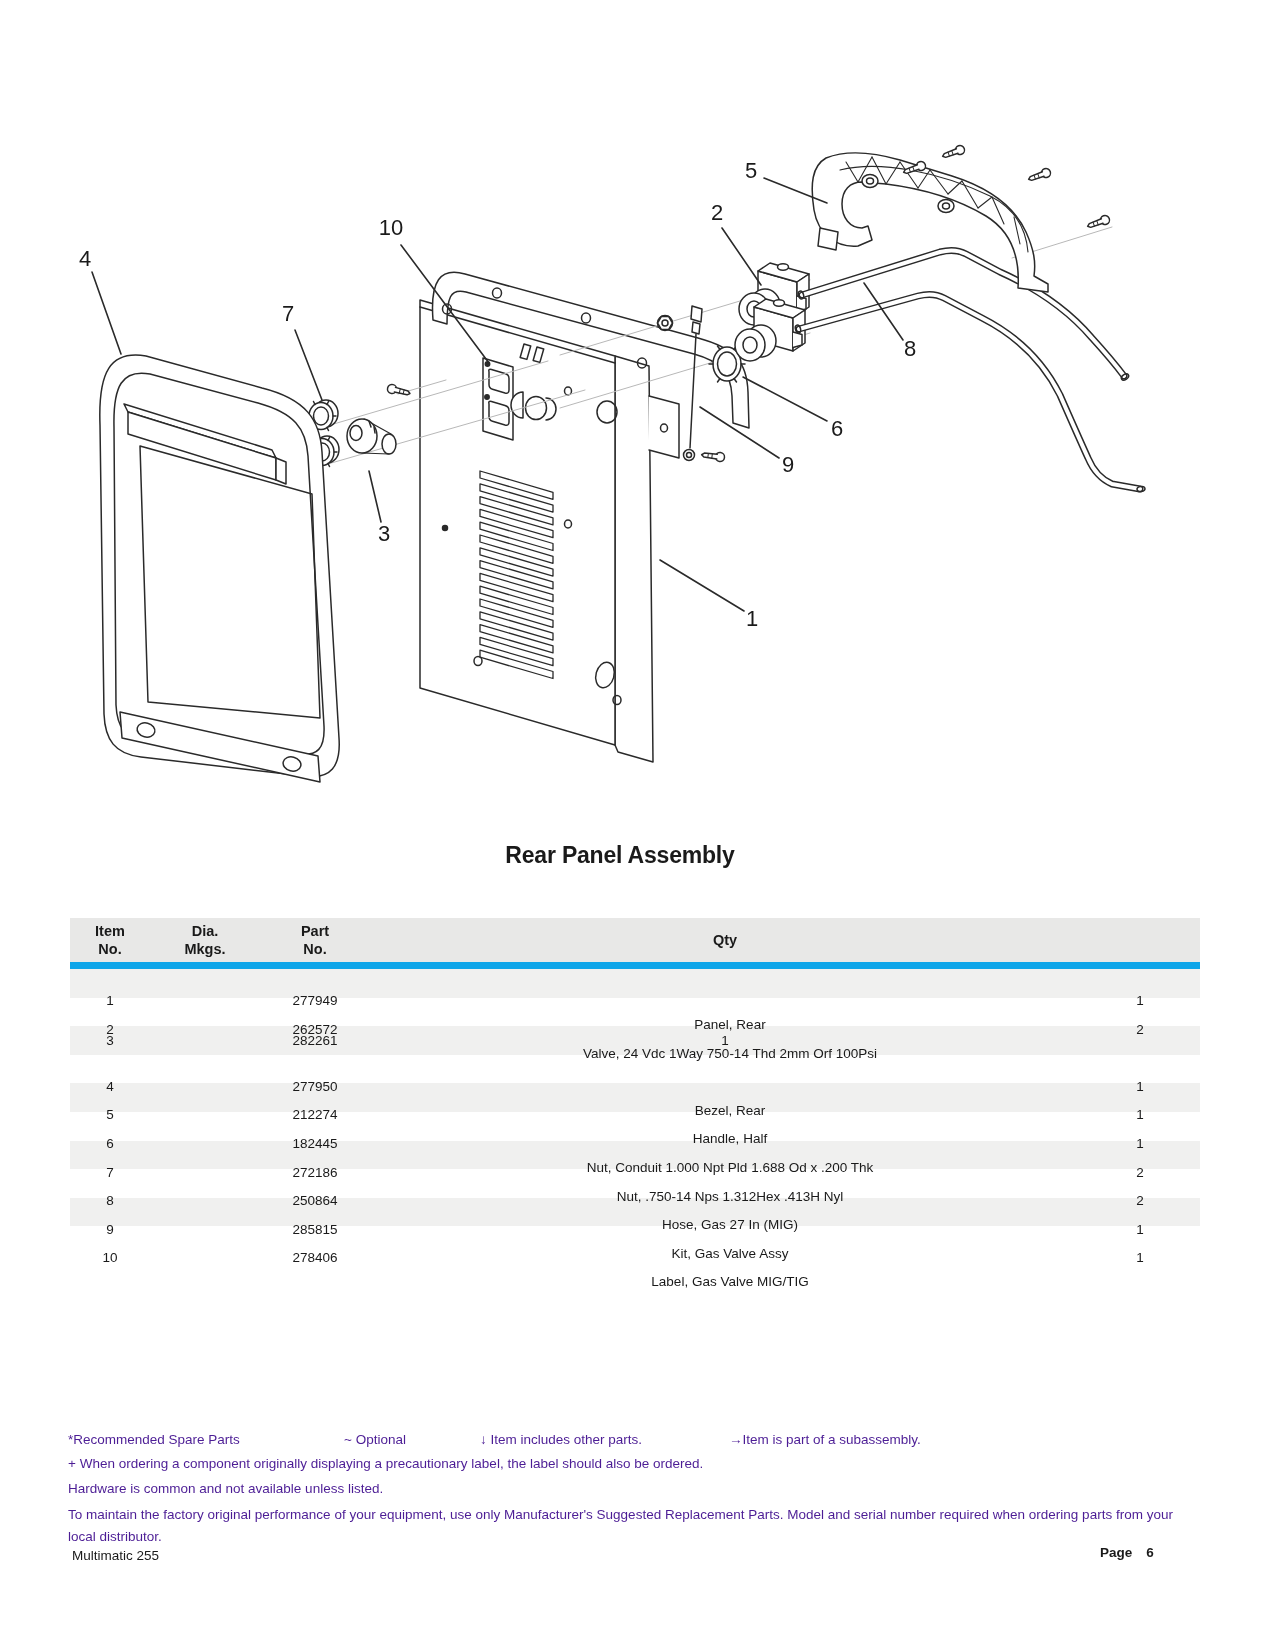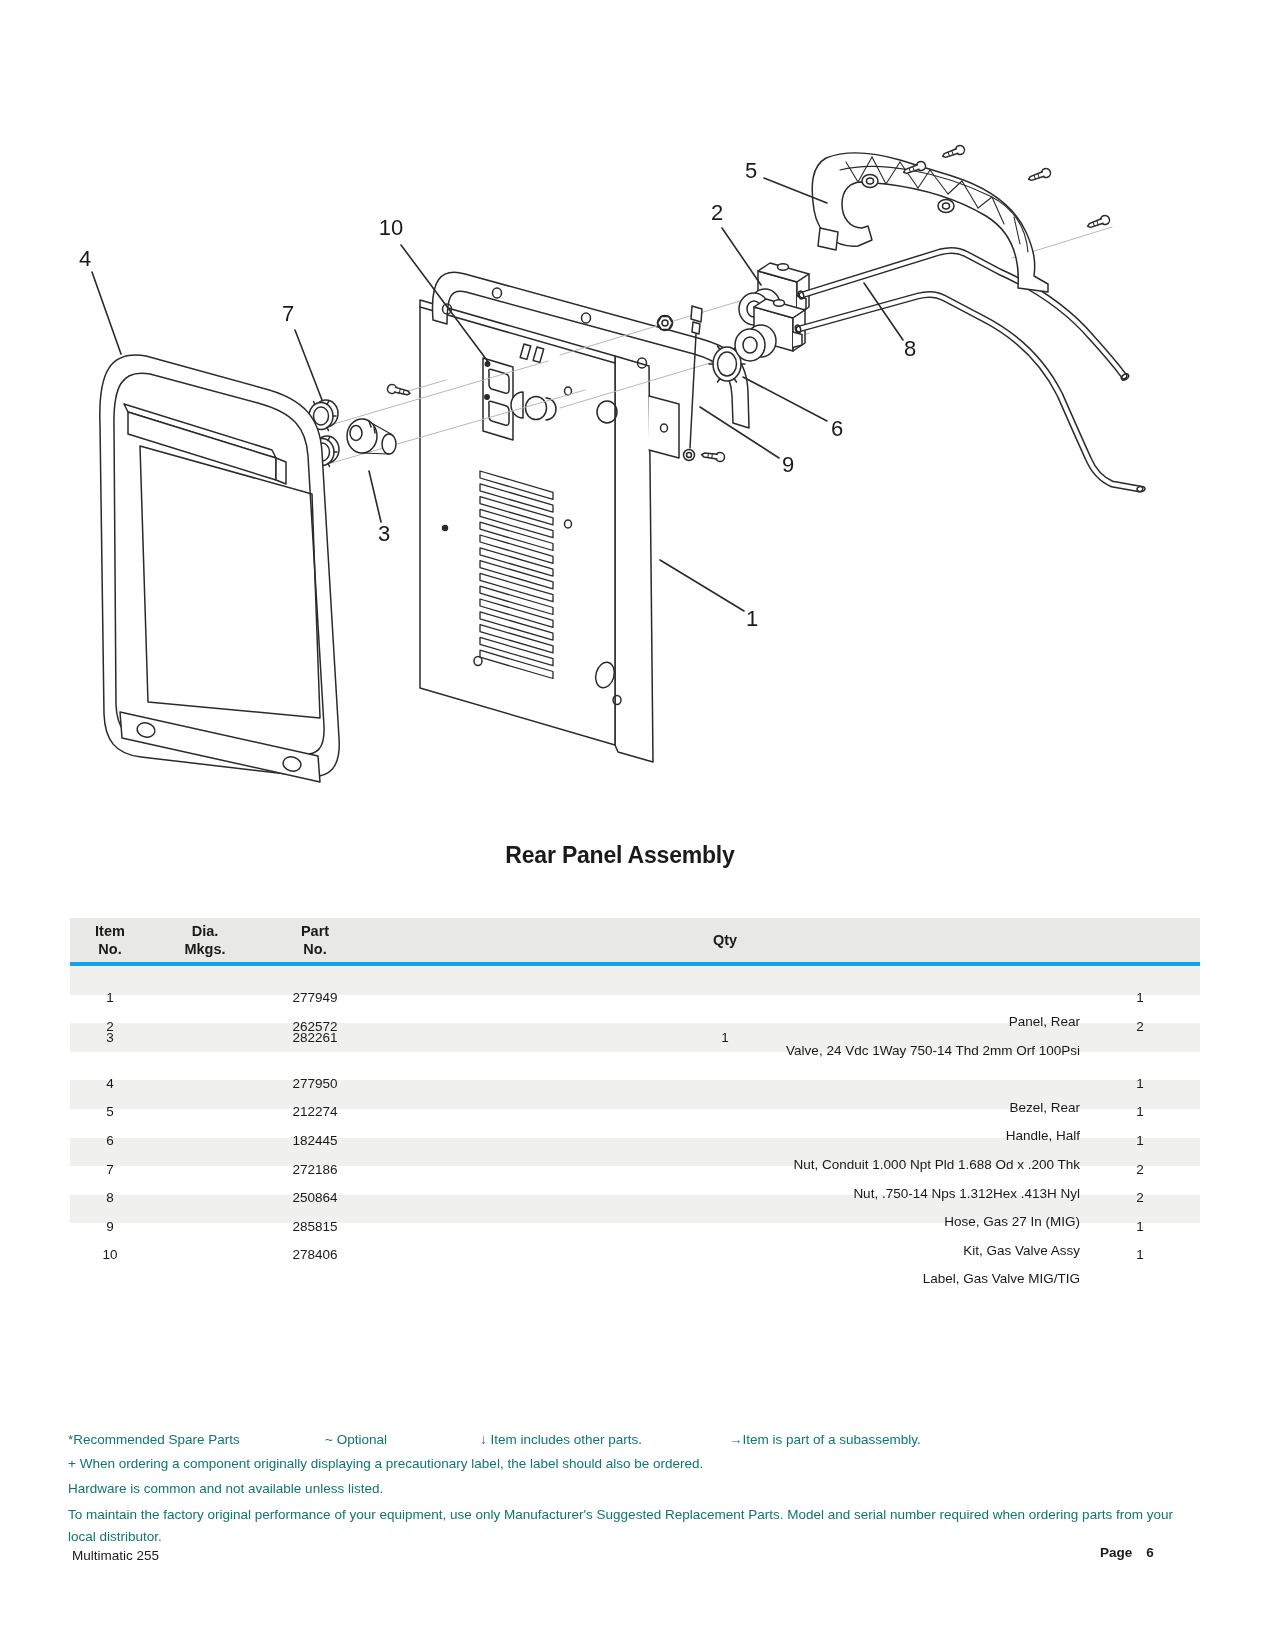--- a/index.html
+++ b/index.html
@@ -16,35 +16,35 @@
   }
   
   .tbl-title{
     position:absolute;left:70px;top:842px;width:1100px;text-align:center;
     font-size:23px;font-weight:bold;letter-spacing:-0.2px;
   }
   .ptable{position:absolute;left:70px;top:918px;width:1130px;font-size:13.5px;}
   .thead{
     display:grid;grid-template-columns:80px 110px 110px 1fr 120px;
     background:#e8e8e7;min-height:44px;align-items:center;
-    border-bottom:4px solid #0ea5e9;font-weight:bold;font-size:14.5px;
+    border-bottom:7px solid #0ea5e9;font-weight:bold;font-size:14.5px;
   }
   .thead .c{text-align:center;line-height:1.25;}
   .thead .c.desc{text-align:left;padding-left:10px;}
   .trow{
     display:grid;grid-template-columns:80px 110px 110px 1fr 120px;
     height:28.6px;align-items:center;
   }
   .trow:nth-child(odd){background:#f0f0ef;}
   .trow .c{text-align:center;}
-  .trow .c.desc{text-align:right;padding-left:10px;margin-top:48px;}
+  .trow .c.desc{text-align:center;padding-left:10px;margin-top:48px;}
   
-  .fnote{position:absolute;font-size:13.5px;color:#0f766e;}
+  .fnote{position:absolute;font-size:13.5px;color:#4c1d95;}
   .fn1a{left:68px;top:1432px;}
-  .fn1b{left:325px;top:1432px;}
+  .fn1b{left:344px;top:1432px;}
   .fn1c{left:480px;top:1432px;}
   .fn1d{left:729px;top:1432px;}
   .fn2{left:68px;top:1456px;}
   .fn3{left:68px;top:1481px;}
   .fn4{left:68px;top:1504px;width:1122px;line-height:1.62;}
   .footer-model{position:absolute;left:72px;top:1548px;font-size:13.5px;}
   .footer-page{position:absolute;left:1100px;top:1545px;font-size:13.5px;font-weight:bold;}
   .footer-page .num{margin-left:14px;}
 </style>
 </head>

